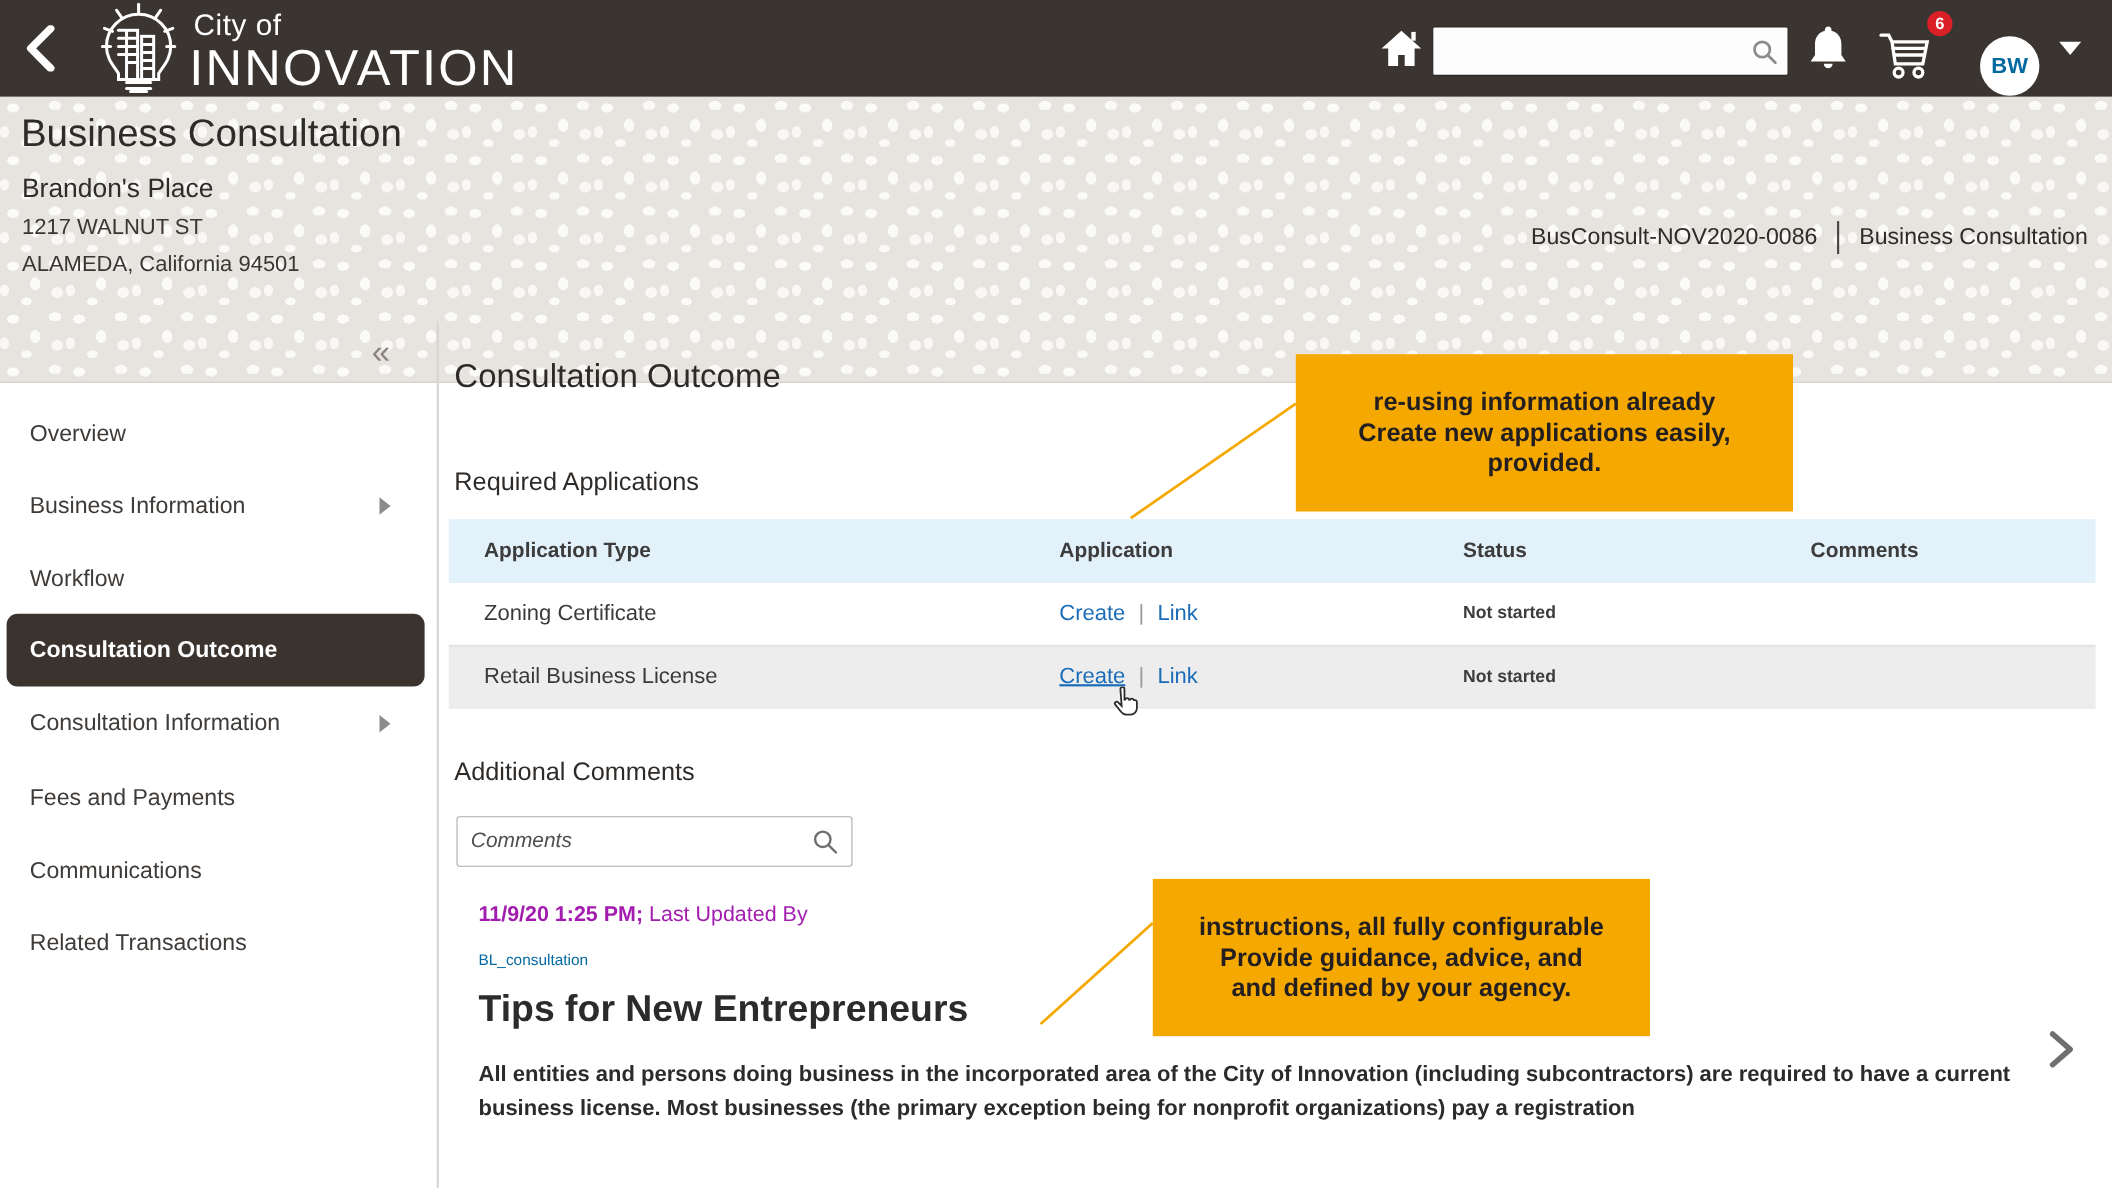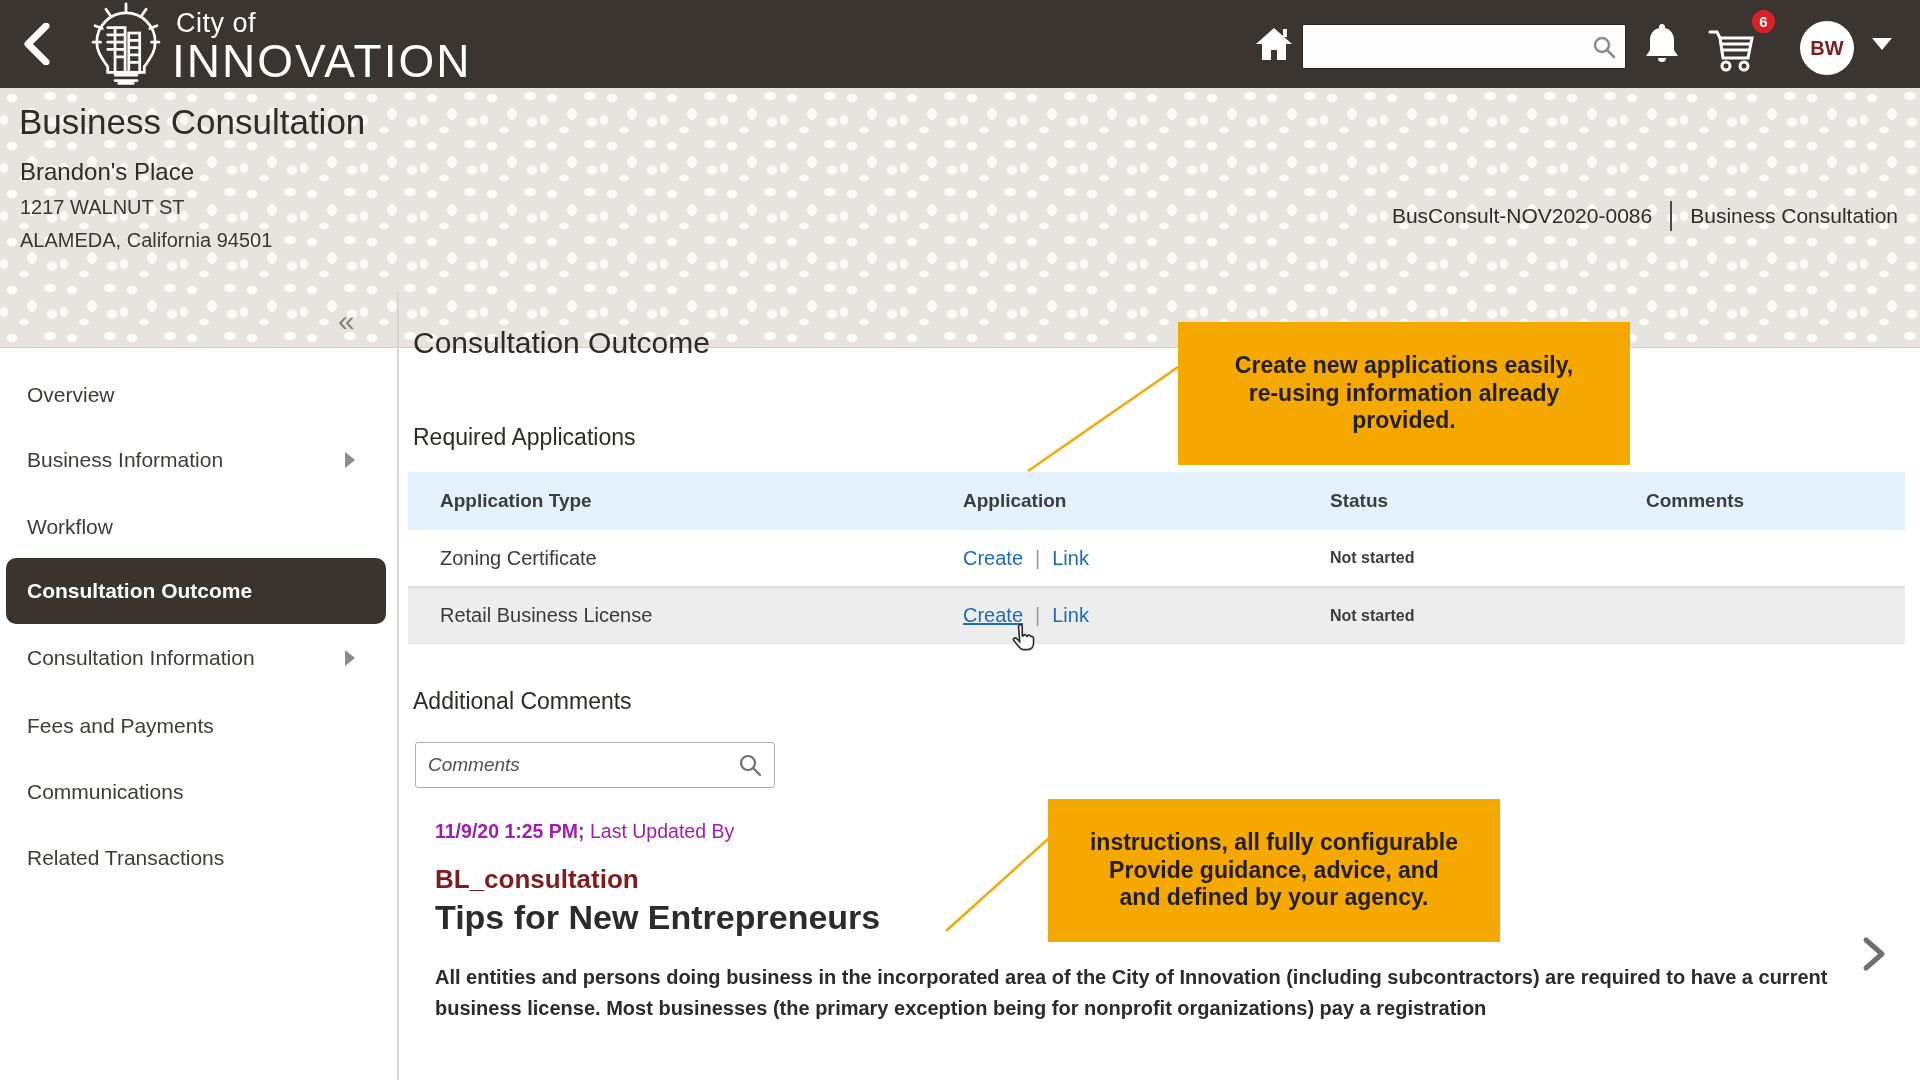--- a/index.html
+++ b/index.html
@@ -14,21 +14,21 @@
   .back-chevron { position:absolute; left:22px; top:23px; width:28px; height:42px; cursor:pointer; }
   .logo-bulb { position:absolute; left:80px; top:2px; width:92px; height:84px; }
   .brand-line1 { position:absolute; left:176px; top:8px; font-size:27px; color:#fff; letter-spacing:.5px; }
   .brand-line2 { position:absolute; left:172px; top:34px; font-size:46px; color:#fff; letter-spacing:2px; }
   .home-btn { position:absolute; left:1254px; top:25px; width:40px; height:38px; cursor:pointer; }
   .top-search { position:absolute; left:1302px; top:24px; width:324px; height:45px; background:#fdfdfd; border:1px solid #2a2522; border-radius:2px; padding:0 40px 0 12px; font-size:19px; color:#333; }
   .top-search-mag { position:absolute; left:1592px; top:35px; width:24px; height:24px; pointer-events:none; }
   .bell-btn { position:absolute; left:1644px; top:22px; width:36px; height:42px; cursor:pointer; }
   .cart-btn { position:absolute; left:1708px; top:28px; width:50px; height:44px; cursor:pointer; }
   .cart-badge { position:absolute; left:1750px; top:8px; min-width:27px; height:27px; border-radius:14px; background:#DB1F26; border:2px solid #3A3531; color:#fff; font-size:15px; font-weight:bold; display:flex; align-items:center; justify-content:center; }
-  .avatar { position:absolute; left:1800px; top:21px; width:54px; height:54px; border-radius:50%; background:#ffffff; color:#7f1d1d; font-weight:bold; font-size:20px; display:flex; align-items:center; justify-content:center; cursor:pointer; }
+  .avatar { position:absolute; left:1800px; top:33px; width:54px; height:54px; border-radius:50%; background:#ffffff; color:#0369a1; font-weight:bold; font-size:20px; display:flex; align-items:center; justify-content:center; cursor:pointer; }
   .avatar-caret { position:absolute; left:1872px; top:38px; width:0; height:0; border-left:10px solid transparent; border-right:10px solid transparent; border-top:12px solid #fff; cursor:pointer; }
 
   
   .subheader {
     position:absolute; left:0; top:88px; width:1920px; height:260px;
     background-color:#E7E4E0;
     background-image:
       radial-gradient(ellipse 9px 7px at 12px 10px,  rgba(255,255,255,.85) 58%, rgba(255,255,255,0) 60%),
       radial-gradient(ellipse 8px 10px at 32px 26px, rgba(255,255,255,.8) 58%, rgba(255,255,255,0) 60%),
       radial-gradient(ellipse 10px 7px at 50px 8px,  rgba(255,255,255,.8) 58%, rgba(255,255,255,0) 60%),
@@ -68,21 +68,21 @@
   a.tbl-link { color:#1A6CB8; text-decoration:none; cursor:pointer; }
   a.tbl-link.underlined { text-decoration:underline; }
   .link-sep { color:#9A9A9A; padding:0 12px; }
 
   .comments-input { position:absolute; left:415px; top:742px; width:360px; height:46px; border:1px solid #ADADAD; border-radius:3px; background:#fff; padding:0 44px 0 12px; font-size:19px; font-style:italic; color:#444; }
   .comments-input::placeholder { font-style:italic; color:#4F4F4F; opacity:1; }
   .comments-mag { position:absolute; left:738px; top:753px; width:24px; height:24px; pointer-events:none; }
 
   .note-ts { position:absolute; left:435px; top:820px; font-size:19.5px; color:#a21caf; }
   .note-ts b { font-weight:bold; }
-  .note-author { position:absolute; left:435px; top:864px; font-size:26px; font-weight:bold; color:#7f1d1d; }
+  .note-author { position:absolute; left:435px; top:864px; font-size:14px; font-weight:normal; color:#0369a1; }
   .note-title { position:absolute; left:435px; top:898px; font-size:34px; font-weight:bold; color:#2B2B2B; }
   .note-body { position:absolute; left:435px; top:962px; width:1400px; font-size:20px; font-weight:bold; color:#2B2B2B; line-height:1.55; }
   .next-arrow { position:absolute; left:1858px; top:936px; width:32px; height:36px; cursor:pointer; }
 
   
   .callout { position:absolute; width:452px; height:143px; background:#F5A800; display:flex; flex-direction:column; align-items:center; justify-content:center; text-align:center; padding:0 14px; }
   .callout div { font-size:23px; font-weight:bold; color:#231F20; line-height:1.2; }
   .callout1 { left:1178px; top:322px; }
   .callout2 { left:1048px; top:799px; }
   .leader-svg { position:absolute; left:0; top:0; width:1920px; height:1080px; pointer-events:none; }
@@ -264,21 +264,21 @@
 <svg class="next-arrow" viewBox="0 0 32 36">
   <polyline points="8,4 24,18 8,32" fill="none" stroke="#6F6F6F" stroke-width="5" stroke-linecap="round" stroke-linejoin="round"></polyline>
 </svg>
 
 <svg class="leader-svg">
   <line x1="1028" y1="471" x2="1178" y2="367" stroke="#F5A800" stroke-width="2.5"></line>
   <line x1="946" y1="931" x2="1048" y2="839" stroke="#F5A800" stroke-width="2.5"></line>
 </svg>
 
 <div class="callout callout1">
+  <div>re-using information already</div>
   <div>Create new applications easily,</div>
-  <div>re-using information already</div>
   <div>provided.</div>
 </div>
 <div class="callout callout2">
   <div>instructions, all fully configurable</div>
   <div>Provide guidance, advice, and</div>
   <div>and defined by your agency.</div>
 </div>
 
 </body></html>

